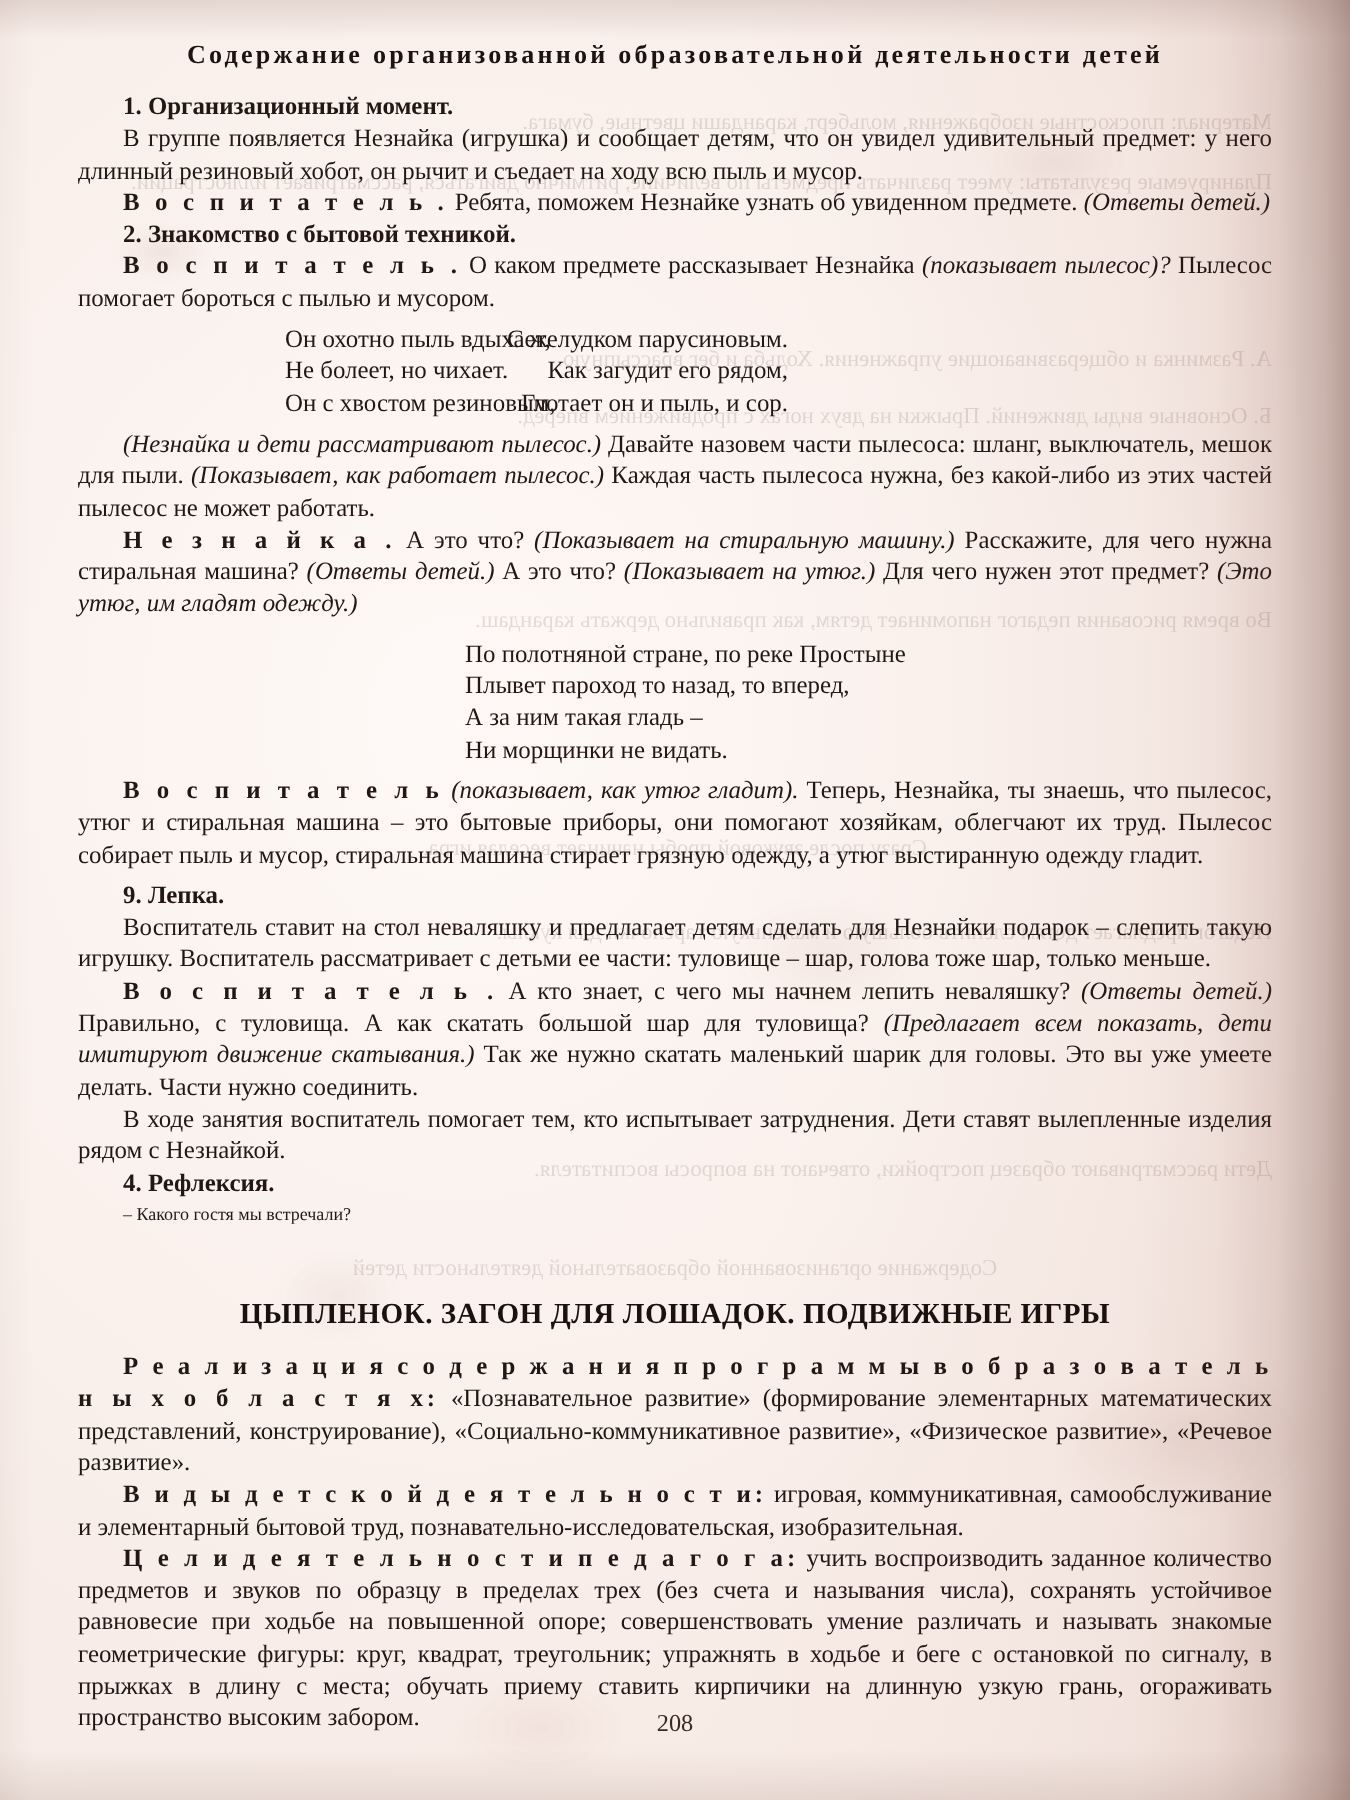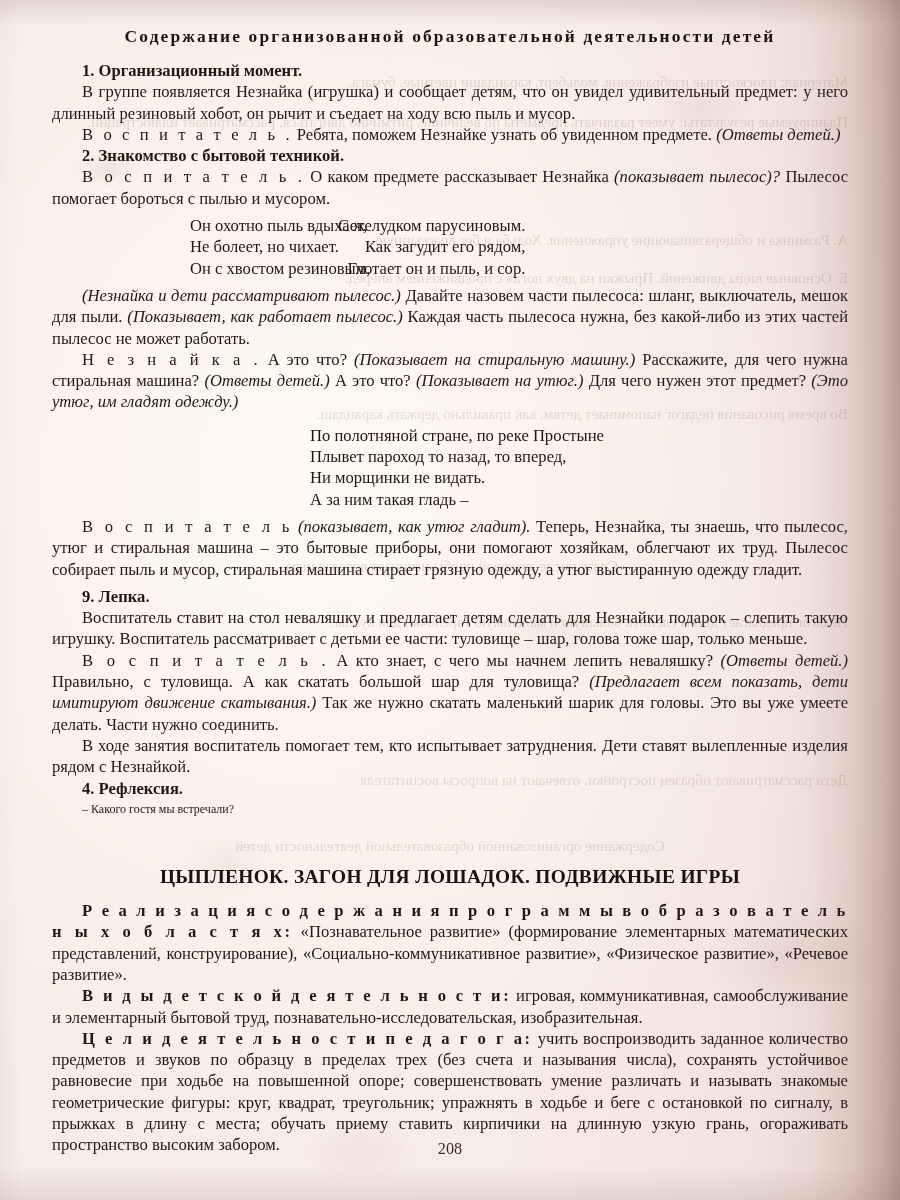--- a/index.html
+++ b/index.html
@@ -134,20 +134,21 @@
     margin: 0;
     font-size: 16.6px;
     line-height: 21.3px;
     font-weight: bold;
     text-indent: 30px;
   }
 
   
   .sp {
     letter-spacing: 3.1px;
+    font-weight: bold;
   }
   .it { font-style: italic; }
 
   
   .poem-2col {
     display: flex;
     font-size: 16.6px;
     line-height: 21.3px;
   }
   .poem-2col .col-a { width: 286px; padding-left: 138px; box-sizing: border-box; }
@@ -251,22 +252,22 @@
 
       <div class="gap-s"></div>
 
       <p class="par"><span class="it">(Незнайка и дети рассматривают пылесос.)</span><span> Давайте назовем части пылесоса: шланг, выключатель, мешок для пыли. </span><span class="it">(Показывает, как работает пылесос.)</span><span> Каждая часть пылесоса нужна, без какой-либо из этих частей пылесос не может работать.</span></p>
 
       <p class="par"><span class="sp">Н е з н а й к а .</span><span> А это что? </span><span class="it">(Показывает на стиральную машину.)</span><span> Расскажите, для чего нужна стиральная машина? </span><span class="it">(Ответы детей.)</span><span> А это что? </span><span class="it">(Показывает на утюг.)</span><span> Для чего нужен этот предмет? </span><span class="it">(Это утюг, им гладят одежду.)</span></p>
 
       <div class="poem-center">
         <div class="poem-line">По полотняной стране, по реке Простыне</div>
         <div class="poem-line">Плывет пароход то назад, то вперед,</div>
+        <div class="poem-line">А за ним такая гладь –</div>
         <div class="poem-line">Ни морщинки не видать.</div>
-        <div class="poem-line">А за ним такая гладь –</div>
       </div>
 
       <div class="gap-s"></div>
 
       <p class="par"><span class="sp">В о с п и т а т е л ь</span><span class="it"> (показывает, как утюг гладит).</span><span> Теперь, Незнайка, ты знаешь, что пылесос, утюг и стиральная машина – это бытовые приборы, они помогают хозяйкам, облегчают их труд. Пылесос собирает пыль и мусор, стиральная машина стирает грязную одежду, а утюг выстиранную одежду гладит.</span></p>
 
       <div class="gap-s"></div>
 
       <div class="sub">9. Лепка.</div>
       <p class="par">Воспитатель ставит на стол неваляшку и предлагает детям сделать для Незнайки подарок – слепить такую игрушку. Воспитатель рассматривает с детьми ее части: туловище – шар, голова тоже шар, только меньше.</p>

